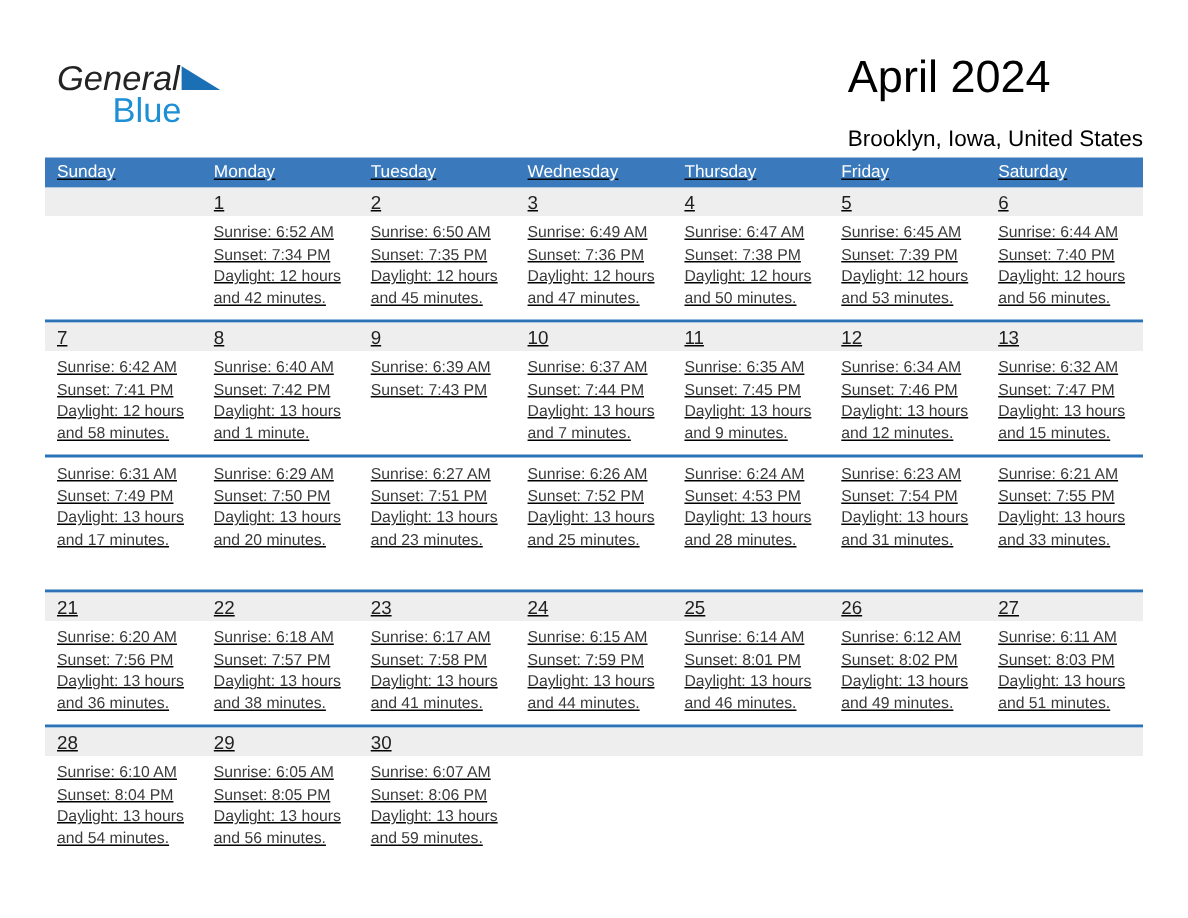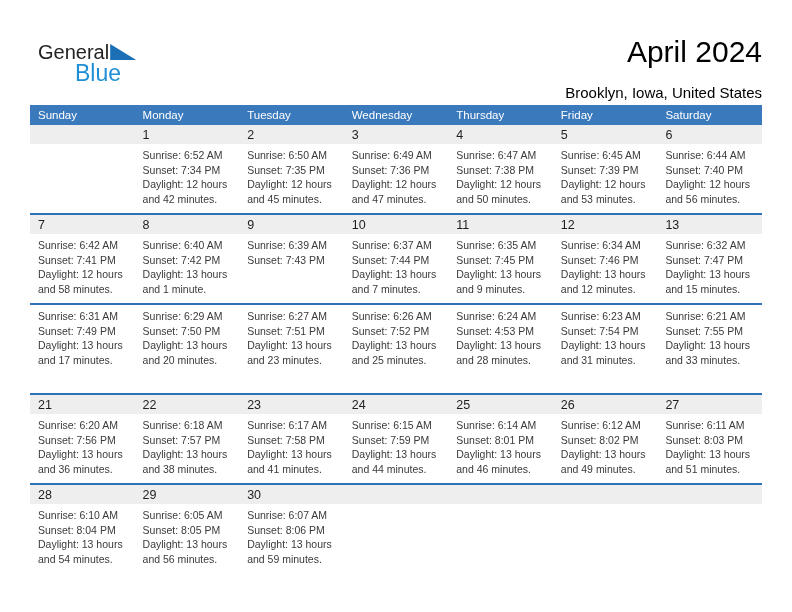--- a/index.html
+++ b/index.html
@@ -10,48 +10,49 @@
     height: 612px;
     background: #ffffff;
     font-family: "Liberation Sans", sans-serif;
     overflow: hidden;
   }
 
   
   .logo { position: absolute; left: 38px; top: 42px; }
   .logo-row1 { display: flex; align-items: flex-start; }
   .logo-general {
-    font-size: 20px;
+    font-size: 23px;
     line-height: 21px;
     color: #232323;
     letter-spacing: 0px;
+    font-style: italic;
   }
   .logo-tri {
     display: inline-block;
     width: 26px;
     height: 16px;
     margin-left: 1px;
     margin-top: 2px;
     background: #1b6fb5;
     clip-path: polygon(0 0, 100% 100%, 0 100%);
   }
   .logo-blue {
     font-size: 23px;
     line-height: 20px;
     color: #1e8fd5;
     margin-left: 37px;
   }
 
   
-  .title-block { position: absolute; top: 36px; right: 30px; text-align: right; }
+  .title-block { position: absolute; top: 36px; right: 30px; text-align: left; }
   .cal-title { font-size: 30px; line-height: 32px; color: #000000; font-weight: 400; }
   .cal-subtitle { font-size: 15px; line-height: 18px; color: #000000; margin-top: 16px; font-weight: 400; }
 
   
-  .cal { position: absolute; left: 30px; top: 105px; width: 732px; }
+  .cal { position: absolute; left: 30px; top: 105px; width: 732px; text-decoration: underline; }
   .cal-head {
     display: grid;
     grid-template-columns: repeat(7, 1fr);
     background: #3a79bc;
     height: 20px;
     align-items: center;
   }
   .hcell {
     color: #ffffff;
     font-size: 11.5px;

